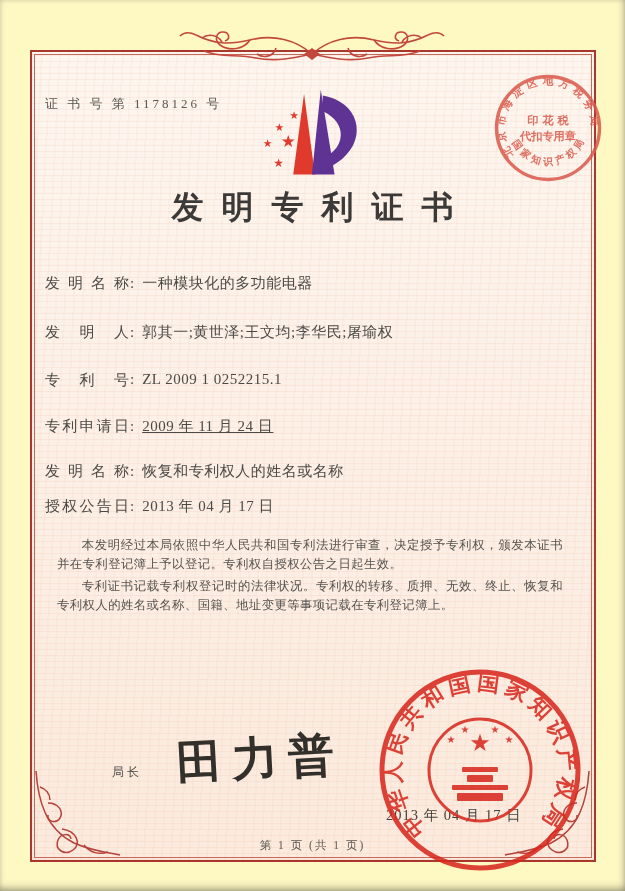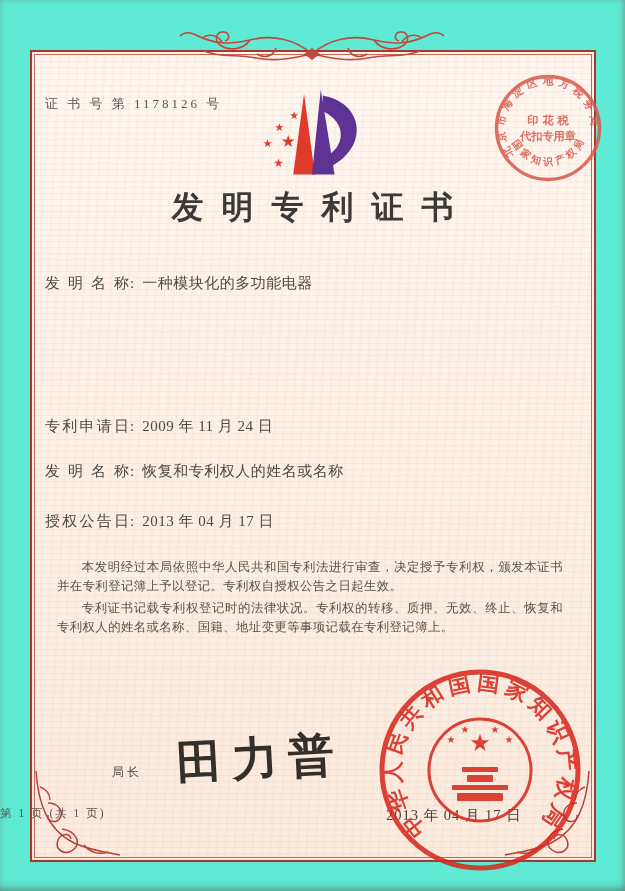--- a/index.html
+++ b/index.html
@@ -1,19 +1,19 @@
 <!DOCTYPE html>
 <html><head>
 <meta charset="utf-8">
 <style>
   html,body{margin:0;padding:0;}
   body{width:625px;height:891px;font-family:"Liberation Serif","DejaVu Serif",serif;}
   .page{
     position:relative;width:625px;height:891px;overflow:hidden;
-    background:#5eead4;
+    background:#fef9c3;
     box-shadow:inset -4px 0 7px -3px rgba(120,112,100,.45),
                inset 0 -6px 8px -4px rgba(80,74,64,.55),
                inset 1px 1px 4px rgba(150,145,135,.18);
   }
   .frame{
     position:absolute;left:30px;top:50px;width:566px;height:812px;box-sizing:border-box;
     border:2px solid #a8372d;
     background:
       repeating-linear-gradient(0deg, rgba(232,160,130,.13) 0 1px, rgba(0,0,0,0) 1px 6px),
       repeating-linear-gradient(93deg, rgba(235,170,140,.07) 0 2px, rgba(0,0,0,0) 2px 9px),
@@ -25,31 +25,31 @@
   .tax-stamp{position:absolute;left:482px;top:62px;z-index:4;opacity:.85;}
   .title{
     position:absolute;left:0;top:186px;width:100%;text-align:center;
     font-size:32px;font-weight:600;letter-spacing:18px;padding-left:18px;box-sizing:border-box;
     color:#3c3a38;z-index:3;
   }
   .field{position:absolute;left:45px;width:520px;font-size:15px;color:#4c4a46;z-index:3;white-space:nowrap;}
   .flabel{display:inline-block;width:84px;text-align:justify;text-align-last:justify;vertical-align:top;}
   .fcolon{display:inline-block;margin:0 8px 0 1px;}
   .fvalue{letter-spacing:.5px;}
-  .f1{top:274px;} .f2{top:323px;} .f3{top:371px;} .f4{top:417px;} .f5{top:462px;} .f6{top:512px;}
-  .paras{position:absolute;left:57px;top:536px;width:506px;z-index:3;color:#56524e;margin-top:22px;}
+  .f1{top:274px;} .f2{top:323px;} .f3{top:371px;} .f4{top:417px;text-decoration:underline;} .f5{top:462px;} .f6{top:497px;}
+  .paras{position:absolute;left:57px;top:536px;width:506px;z-index:3;color:#56524e;}
   .paras p{margin:0 0 3px 0;font-size:12.4px;line-height:19px;text-indent:2em;letter-spacing:.4px;text-align:justify;}
   .director{position:absolute;left:112px;top:764px;font-size:12px;letter-spacing:3px;color:#4c4a46;z-index:3;}
   .signature{
     position:absolute;left:176px;top:728px;font-size:46px;letter-spacing:10px;color:#33302c;
     transform:rotate(-3deg);font-weight:600;z-index:3;font-family:"DejaVu Serif",serif;
   }
   .seal-date{position:absolute;left:386px;top:806px;font-size:14.5px;letter-spacing:1px;color:#45423e;z-index:3;}
   .grant-seal{position:absolute;left:375px;top:665px;z-index:4;opacity:.87;}
-  .footer{position:absolute;left:0;top:806px;width:100%;text-align:left;font-size:11.5px;letter-spacing:2px;color:#5a5650;z-index:3;}
+  .footer{position:absolute;left:0;top:838px;width:100%;text-align:center;font-size:11.5px;letter-spacing:2px;color:#5a5650;z-index:3;}
   .top-orn{position:absolute;left:152px;top:18px;z-index:3;}
   .corner{position:absolute;z-index:3;}
   .corner-br{right:32px;bottom:32px;}
   .corner-bl{left:32px;bottom:32px;transform:scaleX(-1);}
   svg text{font-family:"DejaVu Sans",sans-serif;}
 </style>
 </head>
 <body>
 
 <div class="page">
@@ -123,20 +123,26 @@
       <text x="50" y="47" font-size="8.5" text-anchor="middle" font-weight="600">印 花 税</text>
       <text x="50" y="59" font-size="8.5" text-anchor="middle" font-weight="600">代扣专用章</text>
     </g>
   </svg>
 
   <div class="title">发明专利证书</div>
 
   <div class="field f1">
     <span class="flabel">发明名称</span><span class="fcolon">:</span><span class="fvalue">一种模块化的多功能电器</span>
   </div>
+  <div class="field f2">
+    <span class="flabel">发明人</span><span class="fcolon">:</span><span class="fvalue">郭其一;黄世泽;王文均;李华民;屠瑜权</span>
+  </div>
+  <div class="field f3">
+    <span class="flabel">专利号</span><span class="fcolon">:</span><span class="fvalue">ZL 2009 1 0252215.1</span>
+  </div>
   <div class="field f4">
     <span class="flabel">专利申请日</span><span class="fcolon">:</span><span class="fvalue">2009 年 11 月 24 日</span>
   </div>
   <div class="field f5">
     <span class="flabel">发明名称</span><span class="fcolon">:</span><span class="fvalue">恢复和专利权人的姓名或名称</span>
   </div>
   <div class="field f6">
     <span class="flabel">授权公告日</span><span class="fcolon">:</span><span class="fvalue">2013 年 04 月 17 日</span>
   </div>
 

